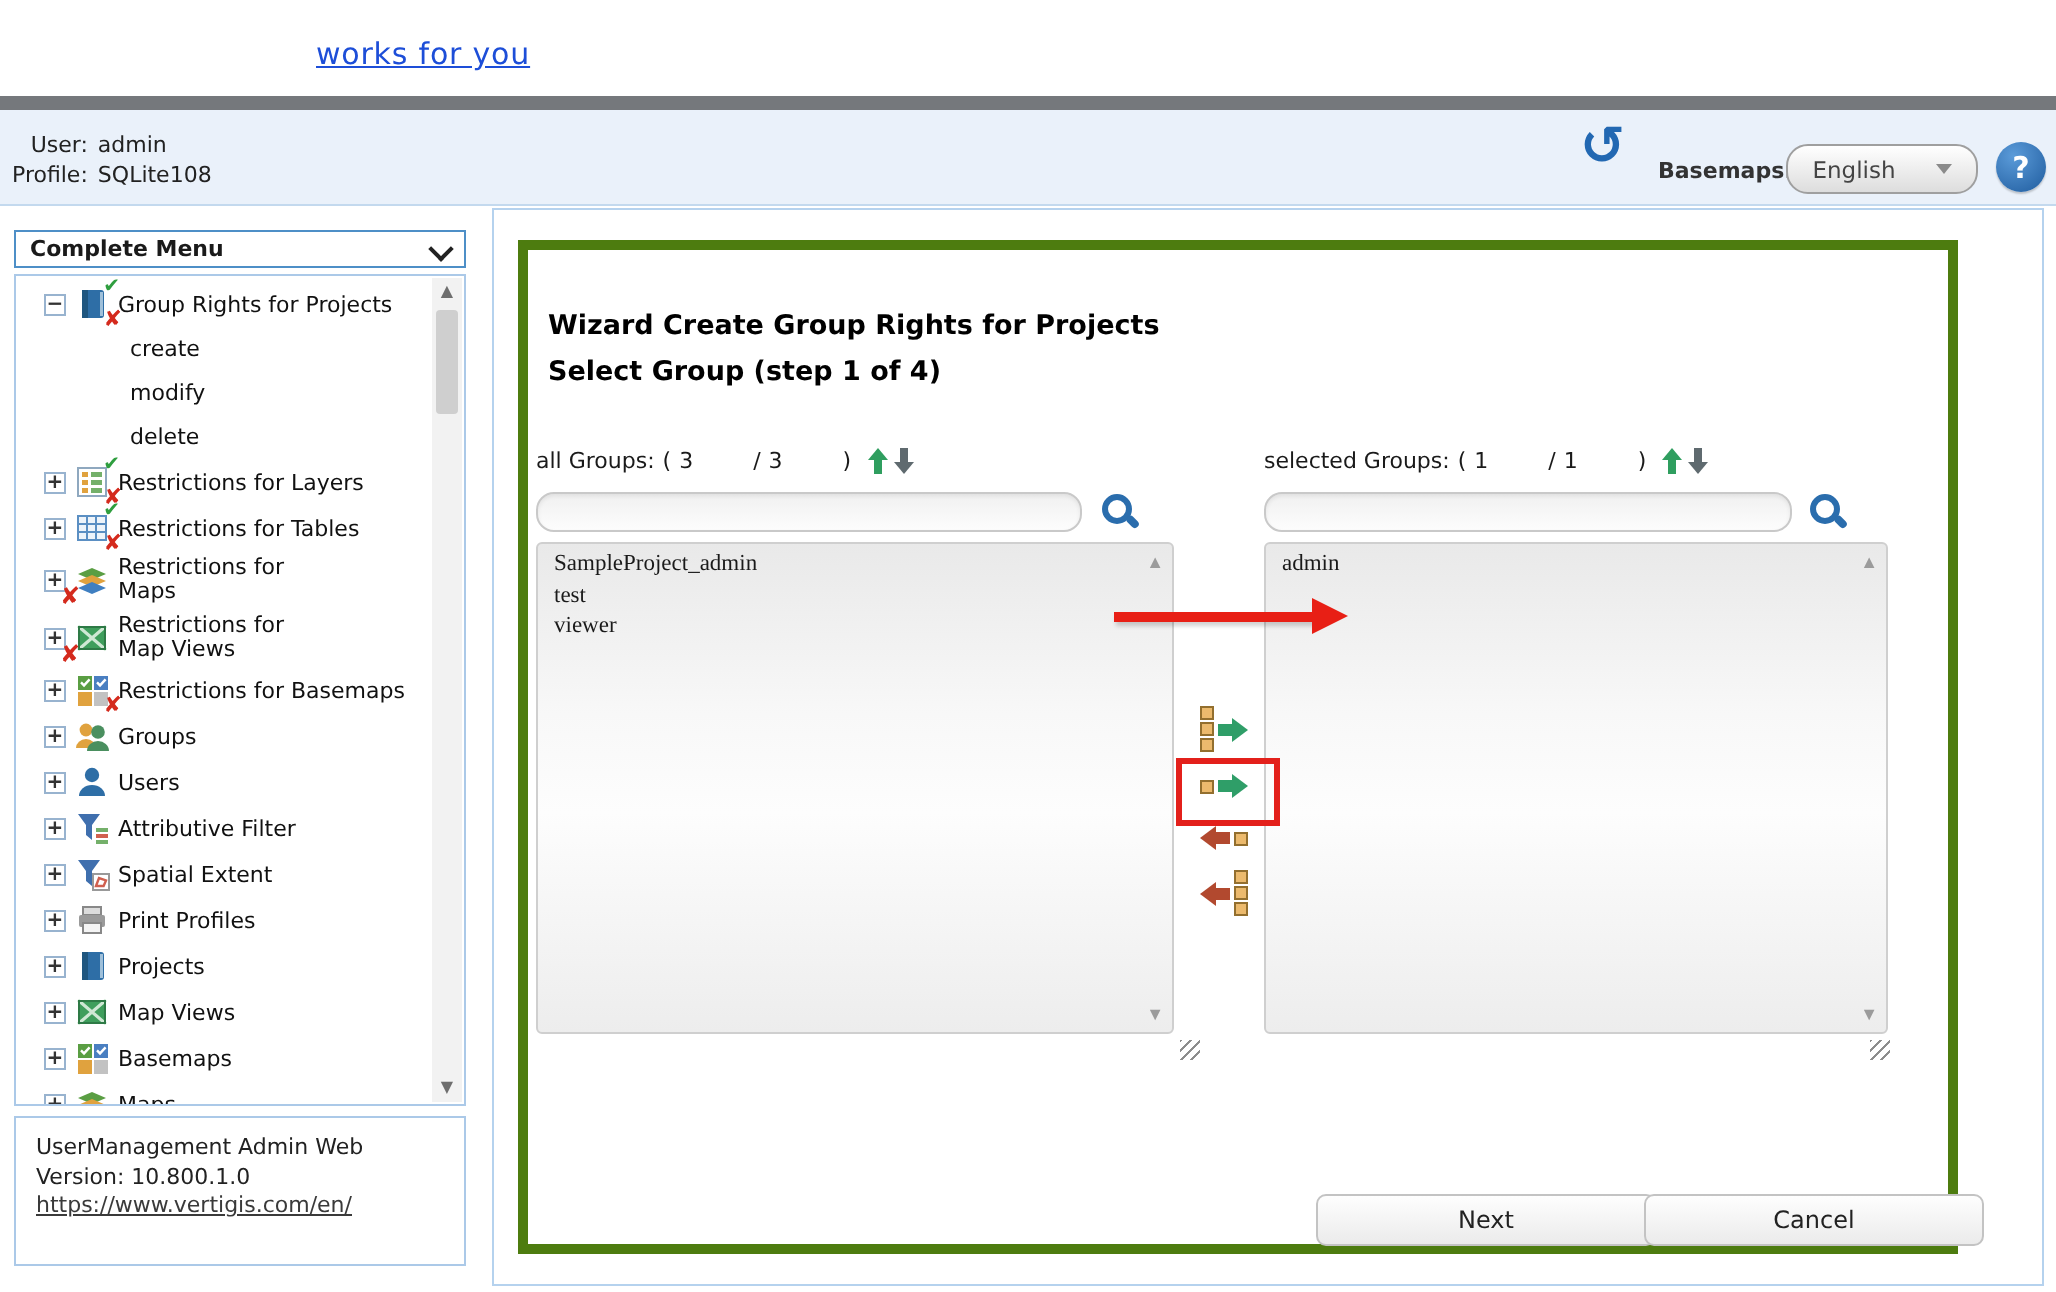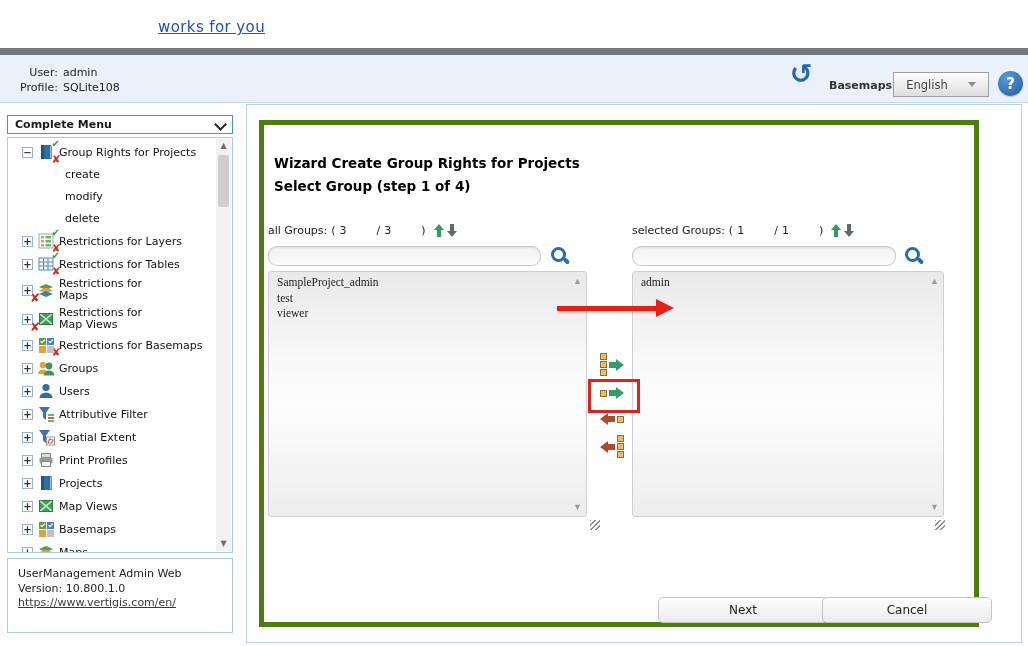--- a/index.html
+++ b/index.html
@@ -8,25 +8,25 @@
 
   
   .brand{position:absolute;left:28px;top:6px;font-size:28px;font-weight:bold;letter-spacing:.2px;}
   .brand .gray{color:#6e6f72;} .brand .green{color:#3f9c35;}
   .brand .tm{font-size:9px;color:#8d8f92;vertical-align:top;font-weight:normal;}
   .tagline{position:absolute;left:158px;top:18px;font-size:15px;color:#1d4ed8;letter-spacing:.4px;text-decoration:underline;}
   .darkbar{position:absolute;left:0;top:48px;width:1028px;height:7px;background:#75787c;}
 
   
   .infobar{position:absolute;left:0;top:55px;width:1028px;height:47px;background:#eaf1fa;border-bottom:1px solid #c3d9ee;}
-  .usergrid{position:absolute;left:20px;top:11px;display:grid;grid-template-columns:auto auto;column-gap:5px;row-gap:2px;}
+  .usergrid{position:absolute;left:6px;top:11px;display:grid;grid-template-columns:auto auto;column-gap:5px;row-gap:2px;}
   .usergrid .lab{text-align:right;}
   .refresh{position:absolute;left:790px;top:4px;font-size:27px;font-weight:bold;color:#2268b2;cursor:pointer;line-height:30px;}
   .langlab{position:absolute;left:829px;top:24px;font-weight:600;color:#333;}
-  .langsel{position:absolute;left:893px;top:17px;width:94px;height:23px;border:1px solid #9f9f9f;border-radius:0;
+  .langsel{position:absolute;left:893px;top:17px;width:94px;height:23px;border:1px solid #9f9f9f;border-radius:11px;
            background:linear-gradient(#ffffff,#dddddd);display:flex;align-items:center;justify-content:center;
            gap:20px;color:#444;cursor:pointer;font-size:11.5px;}
   .dd-caret{width:0;height:0;border-left:4px solid transparent;border-right:4px solid transparent;border-top:5px solid #8a8a8a;}
   .helpbtn{position:absolute;left:998px;top:16px;width:25px;height:25px;border-radius:50%;
            background:radial-gradient(circle at 35% 28%,#5b9bd9,#1f5c9e);color:#fff;font-weight:bold;font-size:15px;
            display:flex;align-items:center;justify-content:center;cursor:pointer;box-shadow:0 1px 1px rgba(0,0,0,.2);}
 
   
   .menusel{position:absolute;left:7px;top:115px;width:226px;height:19px;border:1px solid #4e8fc7;background:#fff;
            display:flex;align-items:center;padding:0 7px;font-weight:700;color:#1a1a1a;cursor:pointer;box-sizing:border-box;}

